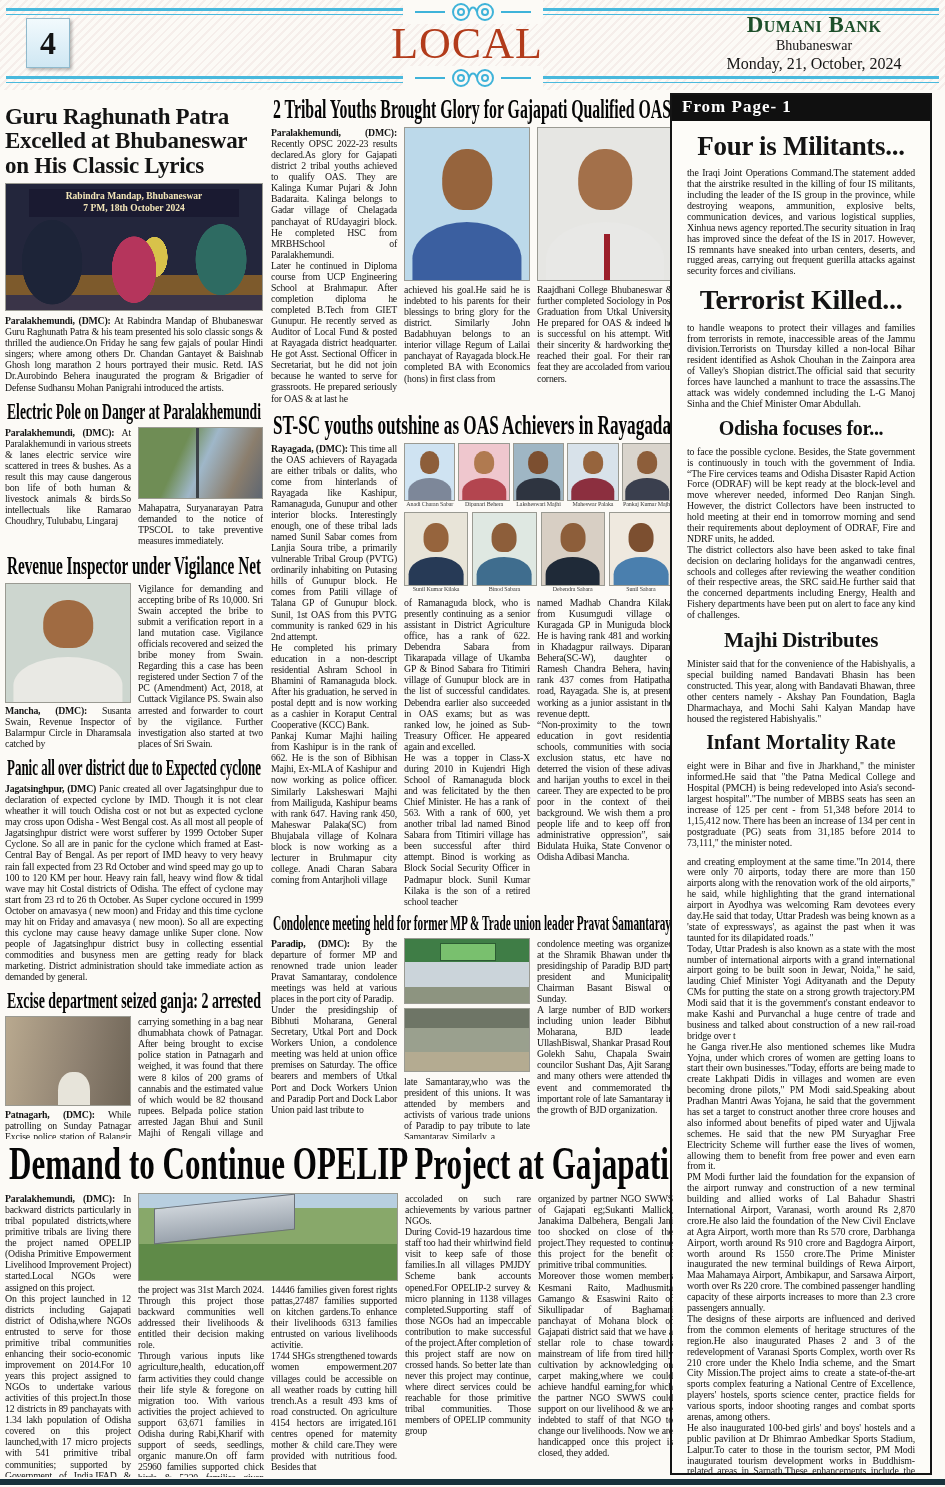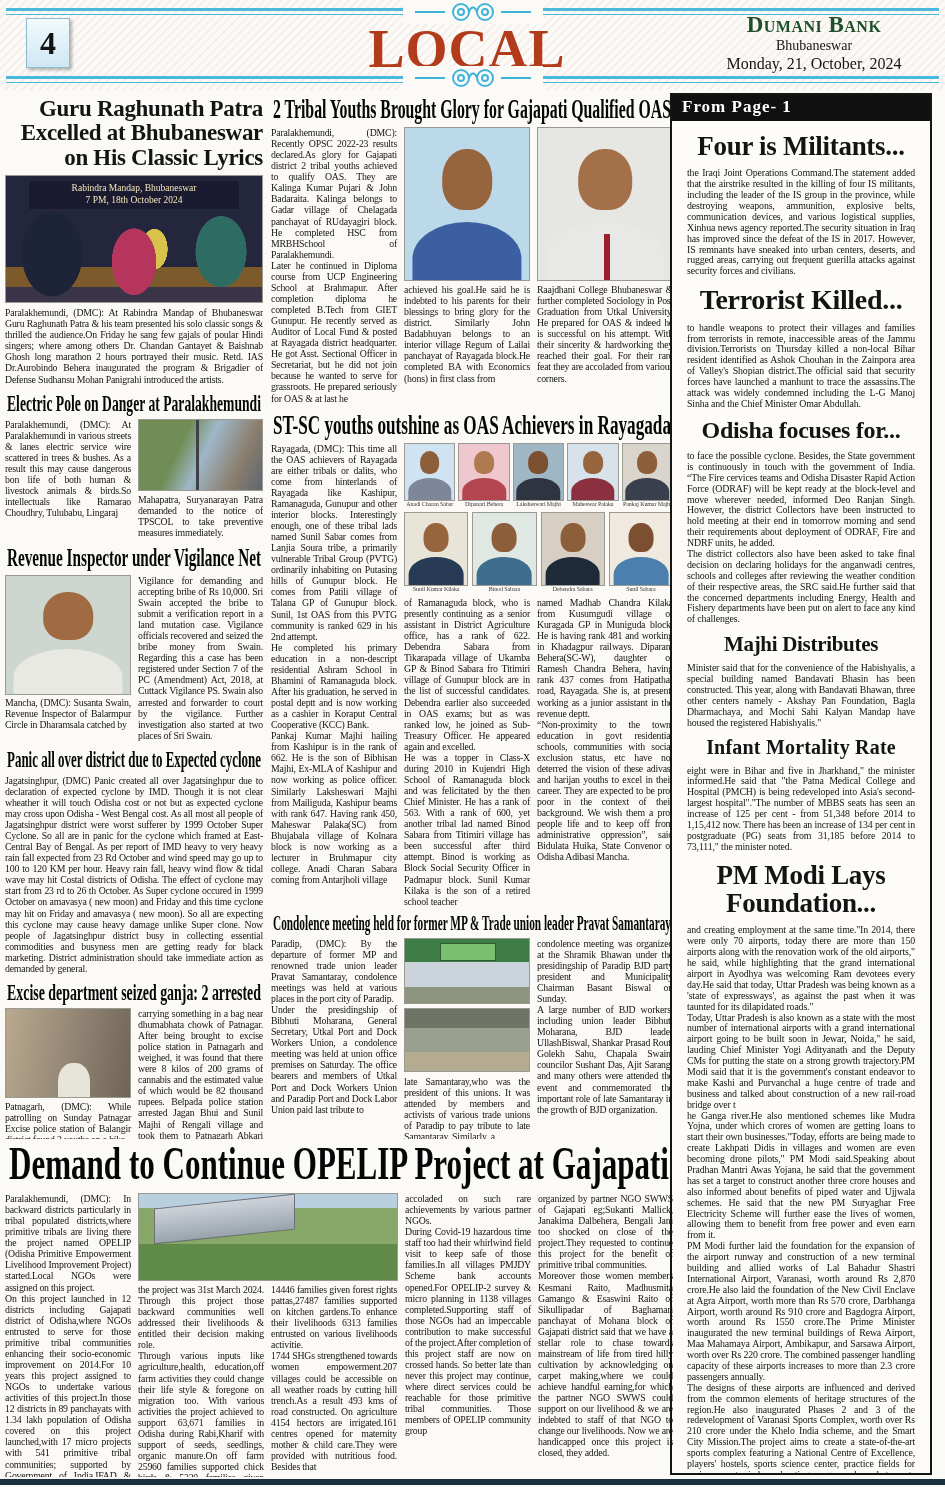--- a/index.html
+++ b/index.html
@@ -9,57 +9,57 @@
   
   .hdr{position:absolute;left:0;top:0;width:945px;height:90px;
        background:repeating-linear-gradient(135deg, rgba(205,165,165,.14) 0 2px, transparent 2px 6px)}
   .blue-rule{position:absolute;left:6px;right:6px;height:3px;border-top:3px solid #49b9dd;border-bottom:1px solid #49b9dd}
   .rule-top{top:8px}.rule-bot{top:76px}
   .orn{position:absolute;left:50%;transform:translateX(-50%);background:#fcfaf6;padding:0 10px}
   .orn-top{top:0}.orn-bot{top:66px}
   .pn{position:absolute;left:26px;top:18px;width:42px;height:48px;background:linear-gradient(#f2fafd,#cfe7f3);
       border:1px solid #8fb9cc;box-shadow:2px 2px 3px rgba(0,0,0,.28);display:flex;align-items:center;justify-content:center;
       font-size:32px;font-weight:bold}
-  .local{position:absolute;left:0;right:11px;top:22px;text-align:center;font-size:54px;font-weight:bold;
+  .local{position:absolute;left:0;right:11px;top:22px;text-align:center;font-size:44px;font-weight:normal;
          color:#b23b1b;letter-spacing:1px;line-height:1}
   .mast{position:absolute;right:6px;top:12px;width:250px;text-align:center;line-height:1.15}
   .mname{font-size:23px;font-weight:bold;color:#1d4f2a;font-variant:small-caps;letter-spacing:.5px}
   .mcity{font-size:14px}
   .mdate{font-size:16px}
 
   
   .col-left{position:absolute;left:5px;top:93px;width:258px;height:1046px;overflow:hidden}
   .col-mid{position:absolute;left:271px;top:93px;width:402px;height:1046px;overflow:hidden}
   .col-right{position:absolute;left:670px;top:93px;width:262px;height:1382px;overflow:hidden}
   .bottom-art{position:absolute;left:5px;top:1141px;width:668px;height:336px;overflow:hidden}
   .page-bottom-rule{position:absolute;left:0;right:0;top:1479px;height:6px;background:#17323c}
 
   
   .bt{font-size:9.8px;line-height:1.13;letter-spacing:-.2px;text-align:justify;white-space:pre-line;margin:0}
-  .lead{font-weight:normal}
+  .lead{font-weight:bold}
   .hl{display:block;margin:2px 0 3px}
   .hl text{font-family:"Liberation Serif",serif;font-weight:bold;fill:#060606}
   .t-el text{font-size:23px}.t-rev text{font-size:26px}.t-pan text{font-size:23px}.t-exc text{font-size:23px}
   .t-tri text{font-size:27px}.t-sts text{font-size:28px}.t-con text{font-size:20px}.t-bot text{font-size:46px}
-  .gtitle{font-size:23px;font-weight:bold;text-align:right;line-height:1.06;letter-spacing:-.3px;margin:4px 0 5px}
+  .gtitle{font-size:23px;font-weight:bold;text-align:left;line-height:1.06;letter-spacing:-.3px;margin:12px 0 5px}
 
   .split{display:flex;gap:7px}
   .cn{width:126px;flex:none}
   .cg{flex:1;min-width:0}
 
   
   .ph{position:relative;overflow:hidden;border:1px solid #9a9a92;background:#ccc}
   .ph-guru{height:126px;margin:0 0 4px;
     background:radial-gradient(50px 70px at 18% 62%,#1d2438 0 60%,transparent 61%),
                radial-gradient(40px 60px at 50% 68%,#b5355c 0 55%,transparent 56%),
                radial-gradient(26px 40px at 58% 58%,#d8c24a 0 50%,transparent 51%),
                radial-gradient(46px 64px at 84% 60%,#2e6b62 0 55%,transparent 56%),
                linear-gradient(#23263c 0 72%,#7d5a2c 72% 88%,#3a3448 88%)}
   .gcap{position:absolute;top:5px;left:9%;right:9%;background:rgba(24,24,46,.82);color:#f3e6b8;
-        font-size:9.5px;font-weight:normal;text-align:center;padding:2px 3px;line-height:1.25}
+        font-size:9.5px;font-weight:bold;text-align:center;padding:2px 3px;line-height:1.25}
   .ph-electric{height:70px;margin-bottom:3px;background:linear-gradient(115deg,#6f8d55 0 34%,#9fb7c9 52%,#8b7e6d 78%,#5e6671)}
   .ph-electric::before{content:"";position:absolute;left:46%;top:0;width:3px;height:100%;background:#3c4248}
   .ph-excise{height:88px;margin-bottom:3px;background:linear-gradient(100deg,#b9a98f,#8d8070 60%,#6e6456)}
   .ph-excise::before{content:"";position:absolute;left:42%;bottom:-8%;width:26%;height:46%;background:#e7e4da;border-radius:45% 45% 20% 20%}
   .ph-con1{height:64px;margin-bottom:4px;background:linear-gradient(#3f7d46 0 36%,#cbd4da 36% 75%,#8d9480 75%)}
   .ph-con1::before{content:"";position:absolute;left:28%;top:6%;width:44%;height:26%;background:#79c06e;border:1px solid #2c5c33}
   .ph-con2{height:62px;margin-bottom:4px;background:linear-gradient(#6e7566 0 30%,#9aa08e 30% 70%,#b4ab91 70%)}
   .ph-opelip{height:86px;margin-bottom:3px;background:linear-gradient(#b8cfe0 0 16%,#88a86a 16% 58%,#5f8a48 58%)}
   .ph-opelip::before{content:"";position:absolute;left:6%;top:8%;width:54%;height:40%;background:linear-gradient(#cdd3d9,#9aa3ad);transform:skewY(-6deg);border:1px solid #6b7078}
 
@@ -76,21 +76,21 @@
   .grid4{display:grid;grid-template-columns:repeat(4,1fr);gap:4px;margin-bottom:4px}
   .g-ph1{height:56px}
   .g-ph2{height:72px}
   .nm{font-size:6px;text-align:center;color:#3a3a3a;line-height:1.2;letter-spacing:-.1px}
 
   
   .fp-box{border:2px solid #151515;height:1378px;background:#fdfcf8;overflow:hidden}
   .fp-header{background:#101010;color:#fff;font-weight:bold;font-size:17px;padding:2px 10px 4px;letter-spacing:1px}
   .fp-body{padding:4px 7px 0}
   .fp-title{font-weight:bold;text-align:center;letter-spacing:-.3px;line-height:1.05;margin:7px 0 3px}
-  .s-four{font-size:27px}.s-ter{font-size:28px}.s-odi{font-size:24px}.s-maj{font-size:21px}
+  .s-four{font-size:27px}.s-ter{font-size:28px}.s-odi{font-size:20px}.s-maj{font-size:21px}
   .s-inf{font-size:20px;letter-spacing:.2px}.s-pm{font-size:27px}
   .fp-text{font-size:9.9px;line-height:1.1;letter-spacing:-.15px;text-align:justify;white-space:pre-line;margin:8px}
 
   
   .bot-cols{display:flex;gap:7px;margin-top:4px}
   .bmid{width:260px;flex:none}
   .bmid-cols{display:flex;gap:7px}
   .bmid-cols .bc{width:126px;flex:none}
   .bot-title{margin:0}
 
@@ -309,21 +309,20 @@
         <h2 class="fp-title s-odi">Odisha focuses for...</h2>
         <p class="fp-text">to face the possible cyclone. Besides, the State government is continuously in touch with the government of India. “The Fire cervices teams and Odisha Disaster Rapid Action Force (ODRAF) will be kept ready at the block-level and move wherever needed, informed Deo Ranjan Singh. However, the district Collectors have been instructed to hold meeting at their end in tomorrow morning and send their requirements about deployment of ODRAF, Fire and NDRF units, he added.
 The district collectors also have been asked to take final decision on declaring holidays for the anganwadi centres, schools and colleges after reviewing the weather condition of their respective areas, the SRC said.He further said that the concerned departments including Energy, Health and Fishery departments have been put on alert to face any kind of challenges.</p>
 
         <h2 class="fp-title s-maj">Majhi Distributes</h2>
         <p class="fp-text">Minister said that for the convenience of the Habishyalis, a special building named Bandavati Bhasin has been constructed. This year, along with Bandavati Bhawan, three other centers namely - Akshay Pan Foundation, Bagla Dharmachaya, and Mochi Sahi Kalyan Mandap have housed the registered Habishyalis."</p>
 
         <h2 class="fp-title s-inf">Infant Mortality Rate</h2>
         <p class="fp-text">eight were in Bihar and five in Jharkhand," the minister informed.He said that "the Patna Medical College and Hospital (PMCH) is being redeveloped into Asia's second-largest hospital"."The number of MBBS seats has seen an increase of 125 per cent - from 51,348 before 2014 to 1,15,412 now. There has been an increase of 134 per cent in postgraduate (PG) seats from 31,185 before 2014 to 73,111," the minister noted.</p>
 
-        <h2 class="fp-title s-pm">PM Modi Lays Foundation...</h2>
         <p class="fp-text">and creating employment at the same time."In 2014, there were only 70 airports, today there are more than 150 airports along with the renovation work of the old airports," he said, while highlighting that the grand international airport in Ayodhya was welcoming Ram devotees every day.He said that today, Uttar Pradesh was being known as a 'state of expressways', as against the past when it was taunted for its dilapidated roads."
 Today, Uttar Pradesh is also known as a state with the most number of international airports with a grand international airport going to be built soon in Jewar, Noida," he said, lauding Chief Minister Yogi Adityanath and the Deputy CMs for putting the state on a strong growth trajectory.PM Modi said that it is the government's constant endeavor to make Kashi and Purvanchal a huge centre of trade and business and talked about construction of a new rail-road bridge over t
 he Ganga river.He also mentioned schemes like Mudra Yojna, under which crores of women are getting loans to start their own businesses."Today, efforts are being made to create Lakhpati Didis in villages and women are even becoming drone pilots," PM Modi said.Speaking about Pradhan Mantri Awas Yojana, he said that the government has set a target to construct another three crore houses and also informed about benefits of piped water and Ujjwala schemes. He said that the new PM Suryaghar Free Electricity Scheme will further ease the lives of women, allowing them to benefit from free power and even earn from it.
 PM Modi further laid the foundation for the expansion of the airport runway and construction of a new terminal building and allied works of Lal Bahadur Shastri International Airport, Varanasi, worth around Rs 2,870 crore.He also laid the foundation of the New Civil Enclave at Agra Airport, worth more than Rs 570 crore, Darbhanga Airport, worth around Rs 910 crore and Bagdogra Airport, worth around Rs 1550 crore.The Prime Minister inaugurated the new terminal buildings of Rewa Airport, Maa Mahamaya Airport, Ambikapur, and Sarsawa Airport, worth over Rs 220 crore. The combined passenger handling capacity of these airports increases to more than 2.3 crore passengers annually.
 The designs of these airports are influenced and derived from the common elements of heritage structures of the region.He also inaugurated Phases 2 and 3 of the redevelopment of Varanasi Sports Complex, worth over Rs 210 crore under the Khelo India scheme, and the Smart City Mission.The project aims to create a state-of-the-art sports complex featuring a National Centre of Excellence, players' hostels, sports science center, practice fields for various sports, indoor shooting ranges and combat sports arenas, among others.
 He also inaugurated 100-bed girls' and boys' hostels and a public pavilion at Dr Bhimrao Ambedkar Sports Stadium, Lalpur.To cater to those in the tourism sector, PM Modi inaugurated tourism development works in Buddhism-related areas in Sarnath.These enhancements include the construction of pedestrian-friendly streets, new sewer lines and upgraded drainage systems and organised vending zones with modern designer vending carts.He also inaugurated multiple other initiatives, like tourism development works at Banasur Temple and Gurudham Temple, along with beautification and redevelopment of parks, etc.</p>
       </div>
     </div>
   </div>
 

